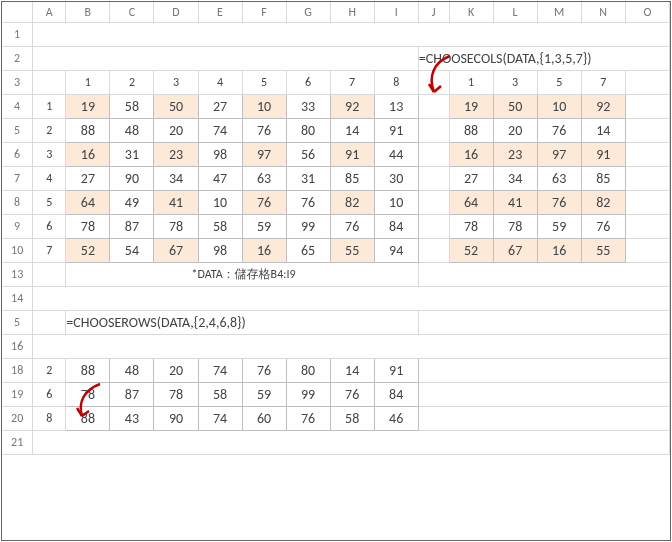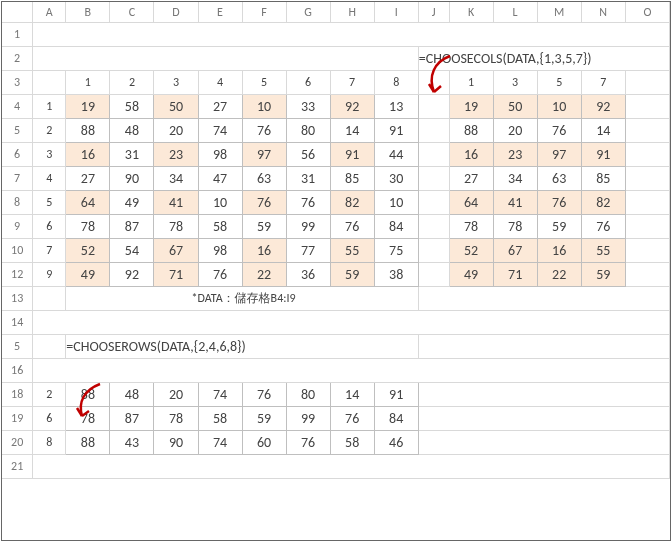--- a/index.html
+++ b/index.html
@@ -256,50 +256,32 @@
         </tr>
 
     <tr>
           <th class="rowhdr">10</th>
       <td class="hdr-num">7</td>
       <td class="dcell boxcell highlight">52</td>
       <td class="dcell boxcell">54</td>
       <td class="dcell boxcell highlight">67</td>
       <td class="dcell boxcell">98</td>
       <td class="dcell boxcell highlight">16</td>
-      <td class="dcell boxcell">77</td>
+      <td class="dcell boxcell">65</td>
       <td class="dcell boxcell highlight">55</td>
-      <td class="dcell boxcell">75</td>
+      <td class="dcell boxcell">94</td>
       <td></td>
       <td class="dcell boxcell highlight">52</td>
       <td class="dcell boxcell highlight">67</td>
       <td class="dcell boxcell highlight">16</td>
       <td class="dcell boxcell highlight">55</td>
       <td></td>
         </tr>
 
 
-    <tr>
-          <th class="rowhdr">12</th>
-      <td class="hdr-num">9</td>
-      <td class="dcell boxcell highlight">49</td>
-      <td class="dcell boxcell">92</td>
-      <td class="dcell boxcell highlight">71</td>
-      <td class="dcell boxcell">76</td>
-      <td class="dcell boxcell highlight">22</td>
-      <td class="dcell boxcell">36</td>
-      <td class="dcell boxcell highlight">59</td>
-      <td class="dcell boxcell">38</td>
-      <td></td>
-      <td class="dcell boxcell highlight">49</td>
-      <td class="dcell boxcell highlight">71</td>
-      <td class="dcell boxcell highlight">22</td>
-      <td class="dcell boxcell highlight">59</td>
-      <td></td>
-        </tr>
 
     <tr>
           <th class="rowhdr">13</th>
       <td></td>
       <td colspan="8" class="note">*DATA：儲存格B4:I9</td>
       <td colspan="6"></td>
         </tr>
 
     <tr>
           <th class="rowhdr">14</th>

